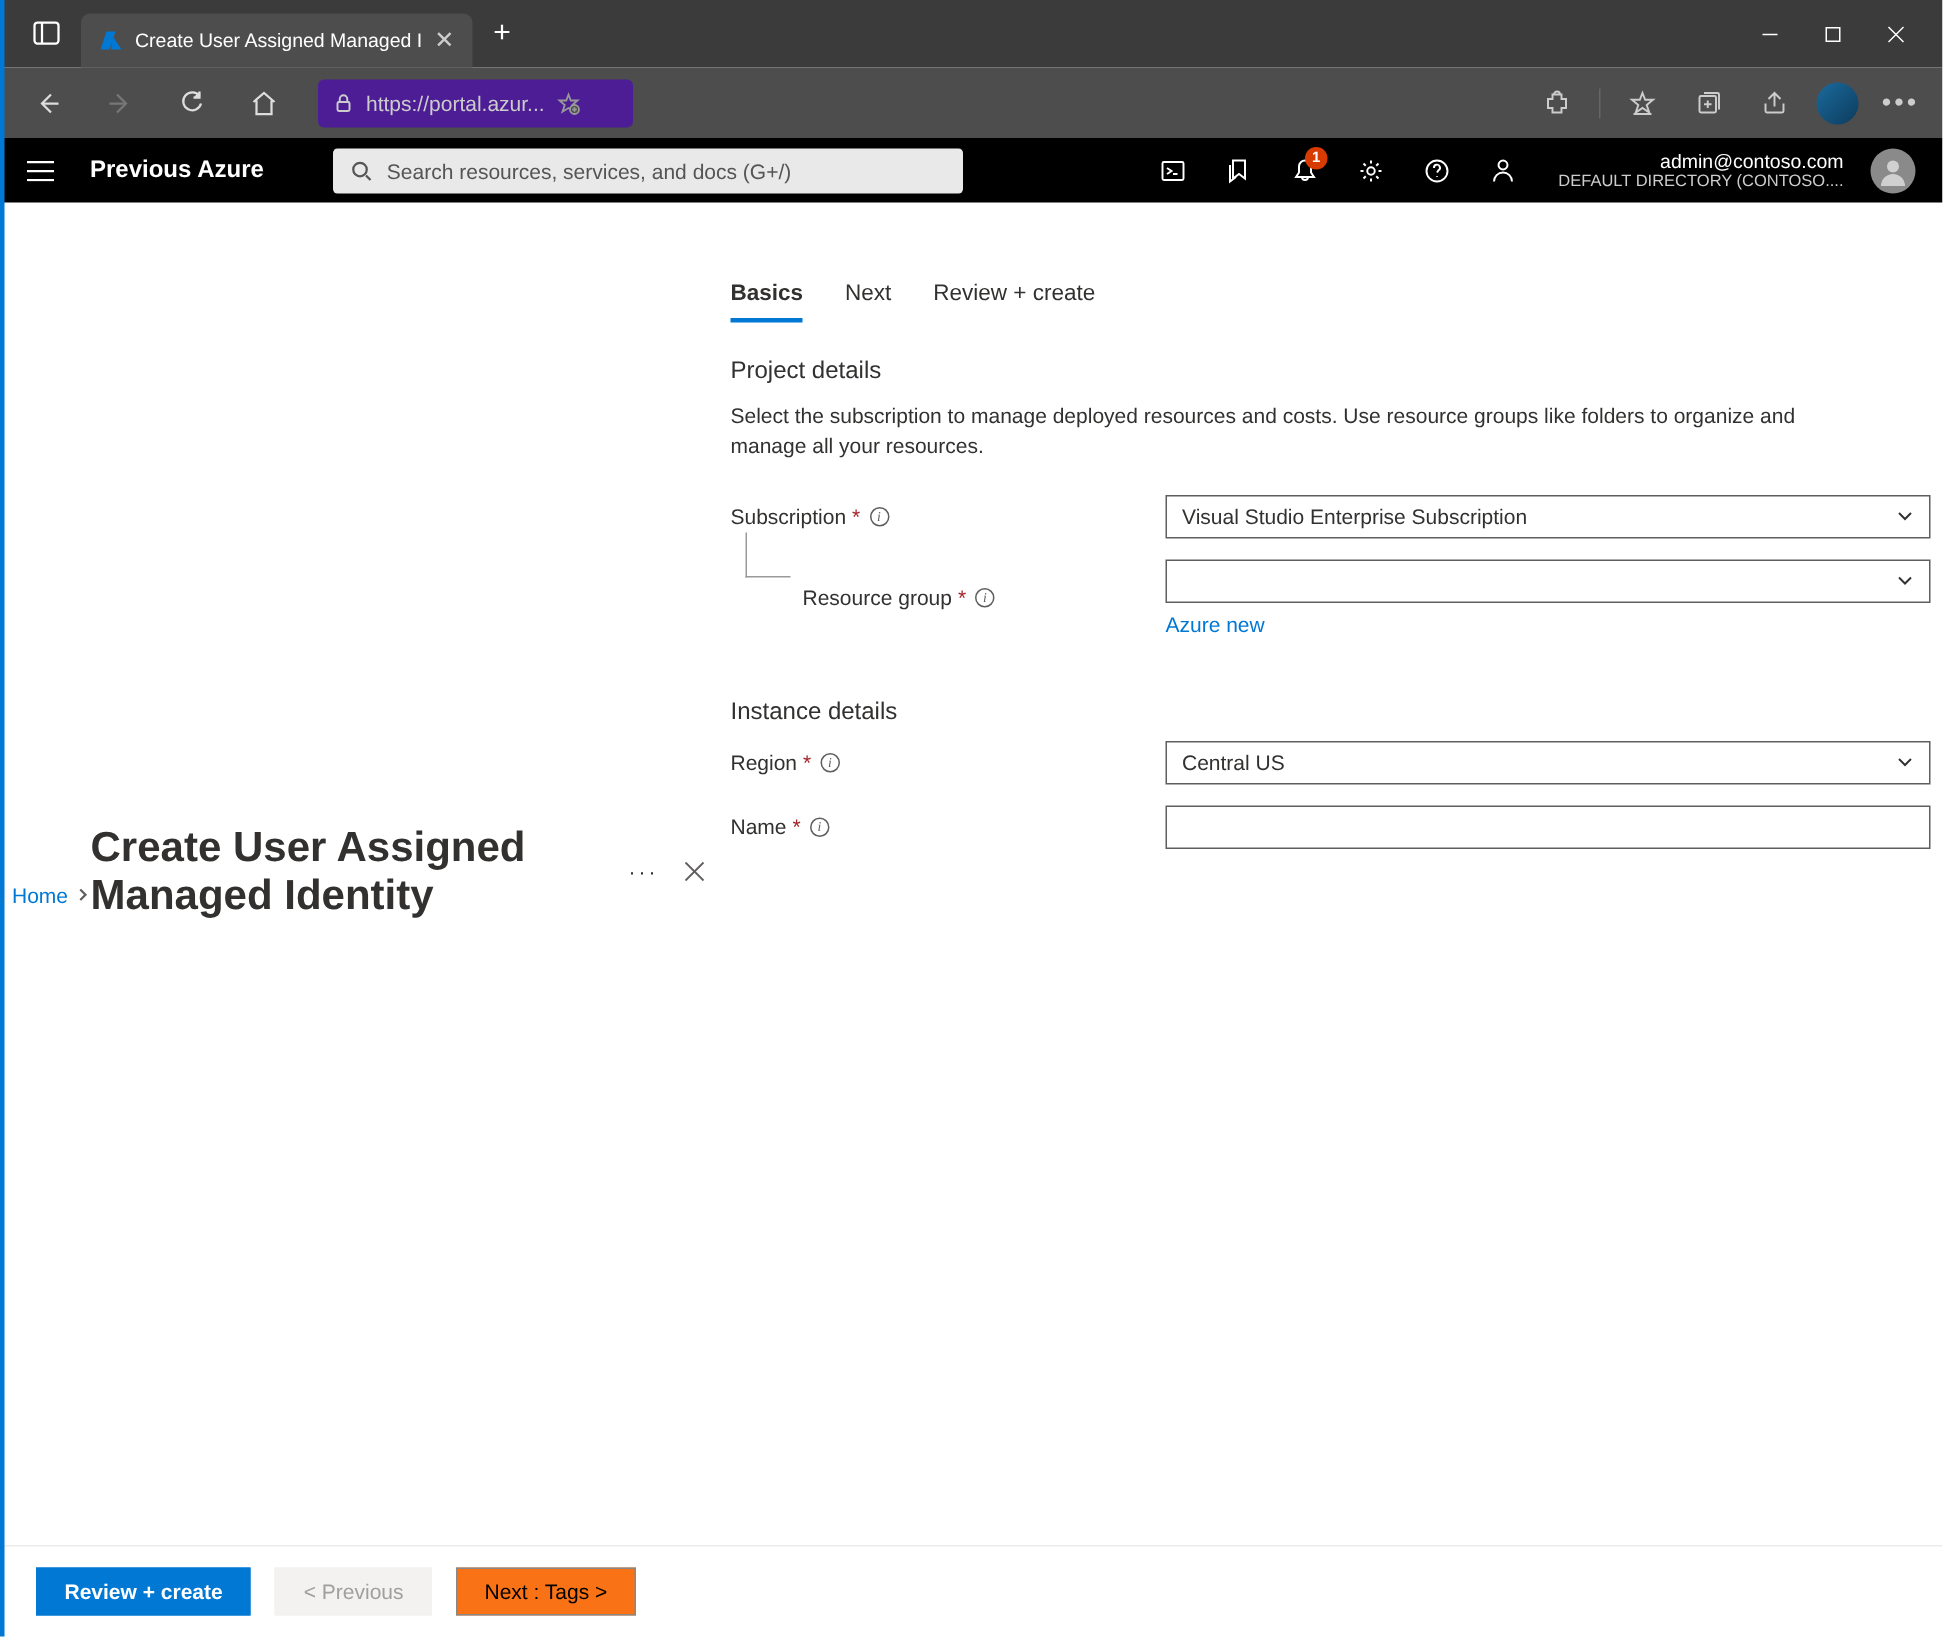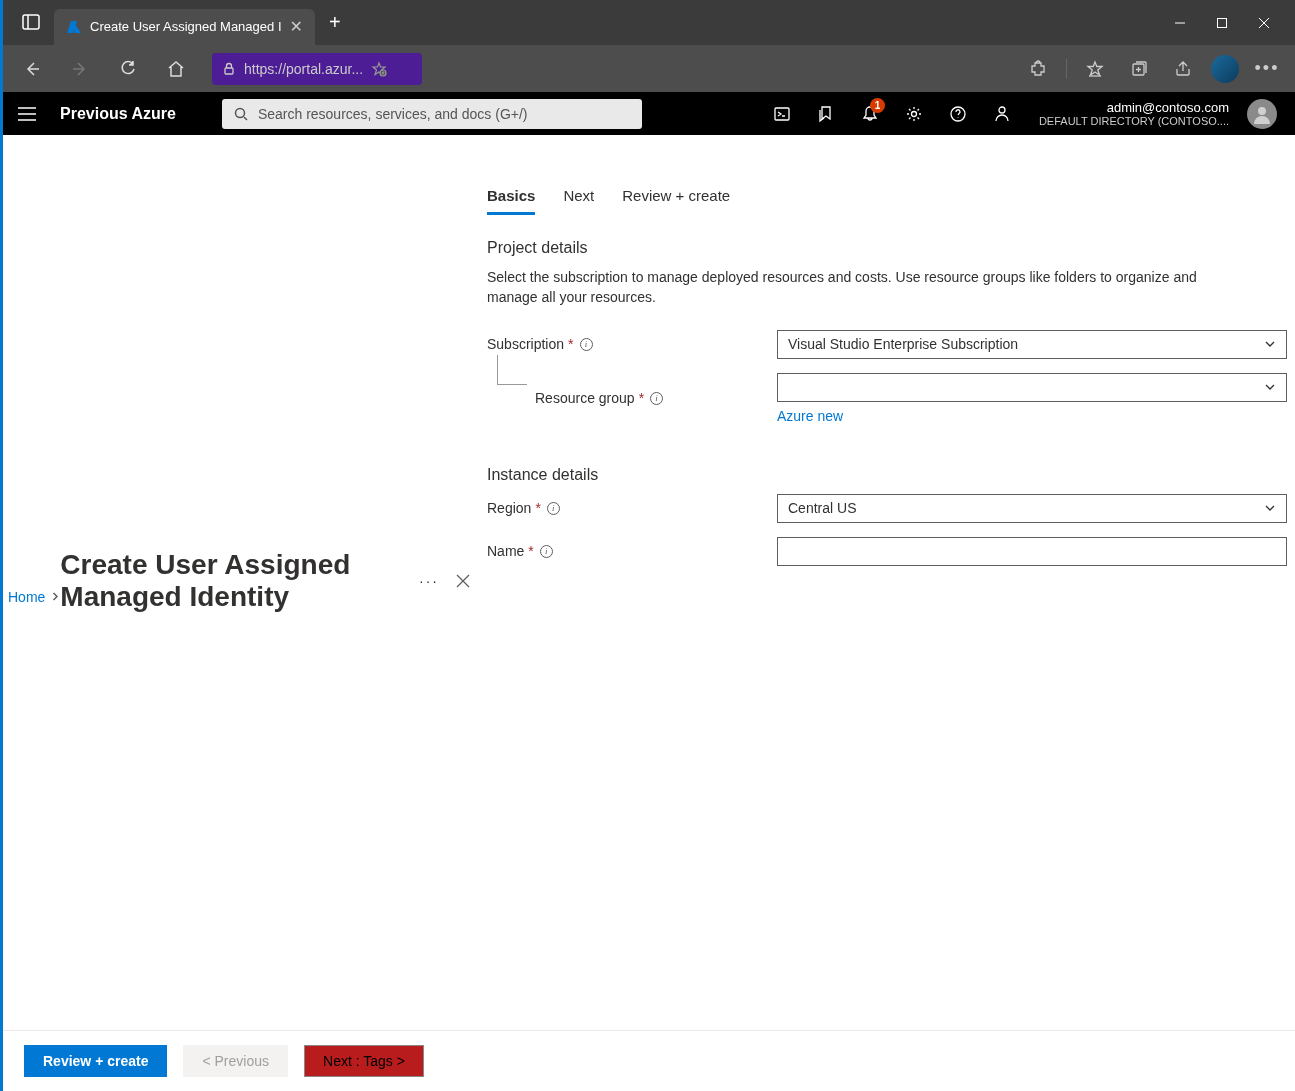--- a/index.html
+++ b/index.html
@@ -71,21 +71,21 @@
     .form-control { width: 510px; position: relative; }
     .dropdown { width: 100%; height: 29px; border: 1px solid #605e5c; padding: 0 32px 0 10px; font-size: 14px; background: #fff; cursor: pointer; display: flex; align-items: center; position: relative; }
     .dropdown-chev { position: absolute; right: 10px; top: 50%; transform: translateY(-50%); }
     .text-input { width: 100%; height: 29px; border: 1px solid #605e5c; padding: 0 10px; font-size: 14px; }
     .create-new-link { color: #0078d4; font-size: 14px; cursor: pointer; margin-top: 6px; display: inline-block; }
     
     .section-gap { height: 28px; }
     
     
     .footer { border-top: 1px solid #edebe9; padding: 14px 24px; display: flex; gap: 16px; background: #fff; }
-    .btn { height: 32px; padding: 0 18px; font-size: 14px; border: 1px solid #8a8886; background: #b91c1c; cursor: pointer; }
+    .btn { height: 32px; padding: 0 18px; font-size: 14px; border: 1px solid #8a8886; background: #f97316; cursor: pointer; }
     .btn.primary { background: #0078d4; color: #fff; border-color: #0078d4; font-weight: 600; }
     .btn.disabled { background: #f3f2f1; color: #a19f9d; border-color: #f3f2f1; cursor: default; }
     
     svg { display: block; }
     .border-left-blue { border-left: 3px solid #0078d4; position: absolute; left: 0; top: 0; bottom: 0; width: 0;}
   </style>
 </head>
 <body>
 
 <div class="border-left-blue"></div>

